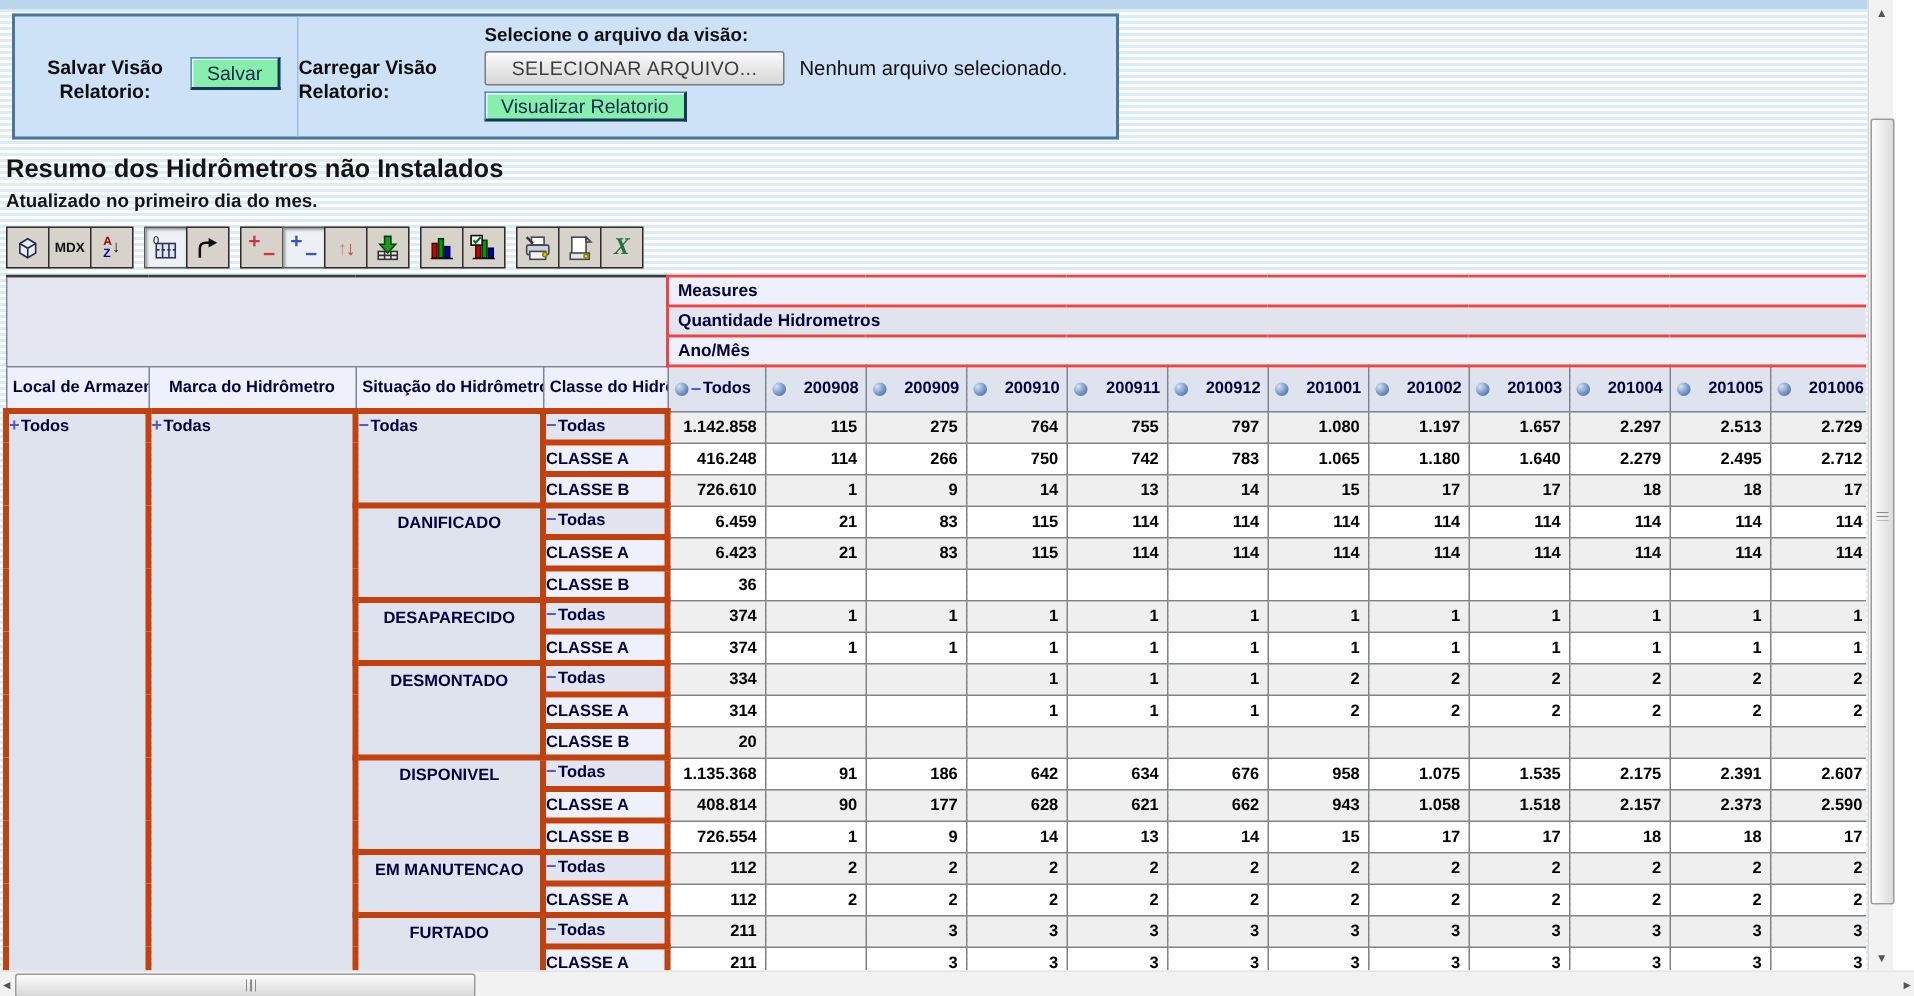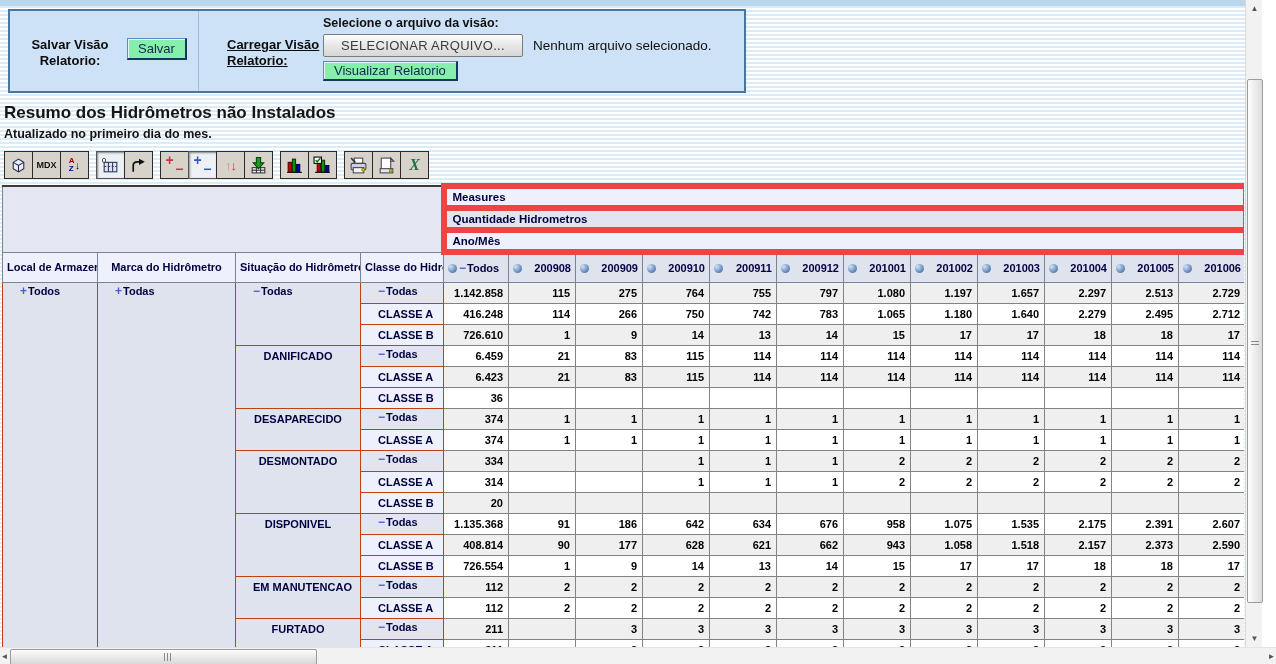--- a/index.html
+++ b/index.html
@@ -15,21 +15,21 @@
     border:2px solid #47769f;box-sizing:border-box;}
   .fp-left{position:absolute;left:0;top:0;width:188px;height:100%;}
   .fp-divider{position:absolute;left:188px;top:0;width:1px;height:100%;background:#9fc0dd;}
   .fp-right{position:absolute;left:189px;top:0;right:0;height:100%;}
   .fp-label{font-weight:bold;font-size:13px;color:#0c0c0c;line-height:16px;}
   .save-label{position:absolute;left:10px;top:26px;width:100px;text-align:center;}
   .blue-btn{background:#86efac;border:1px solid #5b8cc0;border-right:2px solid #16365c;
     border-bottom:2px solid #16365c;box-shadow:inset 1px 1px 0 #e9f3fd;
     font-family:"Liberation Sans",sans-serif;font-size:13px;color:#10264e;padding:2px 10px;cursor:pointer;}
   .save-btn{position:absolute;left:117px;top:27px;}
-  .load-label{position:absolute;left:28px;top:26px;width:104px;text-decoration:underline;}
+  .load-label{position:absolute;left:0;top:26px;width:104px;}
   .file-prompt{position:absolute;left:124px;top:5px;font-size:12.5px;font-weight:600;color:#111;}
   .file-btn{position:absolute;left:124px;top:23px;width:200px;height:23px;
     background:linear-gradient(#fdfdfd,#e9e9e9 45%,#d7d7d7);border:1px solid #7b7b7b;border-radius:2px;
     font-family:"Liberation Sans",sans-serif;font-size:13px;color:#3c3c3c;letter-spacing:.3px;cursor:pointer;}
   .file-status{position:absolute;left:334px;top:27px;font-size:13.5px;color:#101010;}
   .view-btn{position:absolute;left:124px;top:50px;font-size:13px;padding:1px 10px;}
 
   
   .title{position:absolute;left:4px;top:103px;font-size:17px;font-weight:bold;color:#141414;}
   .subtitle{position:absolute;left:4px;top:127px;font-size:12.5px;font-weight:bold;color:#141414;}
@@ -49,35 +49,35 @@
   .sortAZ{display:flex;flex-direction:column;font-weight:bold;font-size:8px;line-height:8px;}
   .excelX{font-family:"Liberation Serif",serif;font-style:italic;font-weight:bold;font-size:16px;color:#1f7244;}
 
   
   .table-viewport{position:absolute;left:2px;top:183px;width:1242px;height:464px;overflow:hidden;}
   table.pivot{border-collapse:collapse;table-layout:fixed;width:1243px;
     border-top:2px solid #3a3a3a;border-left:1px solid #7b8494;}
   table.pivot th,table.pivot td{box-sizing:border-box;overflow:hidden;white-space:nowrap;}
   .corner{background:#e4e7f2;border:1px solid #7b8494;}
   .mh{font-size:11.5px;font-weight:bold;color:#000040;text-align:left;padding:2px 6px;
-    border:6px solid #ef4444;}
+    border:2px solid #ef4444;}
   .bgA{background:#eef1fb;}  
   .bgB{background:#e2e5f0;}  
   .bgC{background:#dfe3ee;}  
   .axh{font-size:11px;font-weight:bold;color:#000040;background:#eef1fb;border:1px solid #7b8494;
     padding:2px 4px;text-align:left;vertical-align:middle;white-space:normal;line-height:13px;}
   .axh.c{text-align:center;}
   .colh{font-size:11px;font-weight:bold;color:#000040;background:#dfe3ee;border:1px solid #7b8494;
     padding:2px 4px;vertical-align:middle;cursor:pointer;}
   .mem{display:flex;align-items:center;}
   .mem .lbl.right{margin-left:auto;}
   .sphere{display:inline-block;width:9px;height:9px;border-radius:50%;flex:0 0 9px;
     background:radial-gradient(circle at 30% 30%,#d3e2f5,#7295c6 55%,#3b5e92);margin-right:2px;}
   .dicon{font-weight:bold;font-size:12px;color:#4a5bd2;line-height:9px;margin-right:1px;cursor:pointer;}
-  .rowh{font-size:11px;font-weight:bold;color:#000040;border:1px solid #c2410c;padding:2px 17px;
+  .rowh{font-size:11px;font-weight:bold;color:#000040;border:4px solid #c2410c;padding:2px 0;
     vertical-align:top;text-align:left;}
   .rowh.ctr{text-align:center;vertical-align:top;padding-top:4px;}
   .rowh.rgt{text-align:left;vertical-align:middle;}
   .num{font-size:11px;font-weight:bold;color:#000;text-align:right;border:1px solid #838383;
     padding:2px 5px;}
   tr.g .num{background:#efefef;}
   tr.w .num{background:#ffffff;}
   thead tr{height:20px;}
   tr.axisrow{height:30px;}
   tbody tr{height:21px;}

